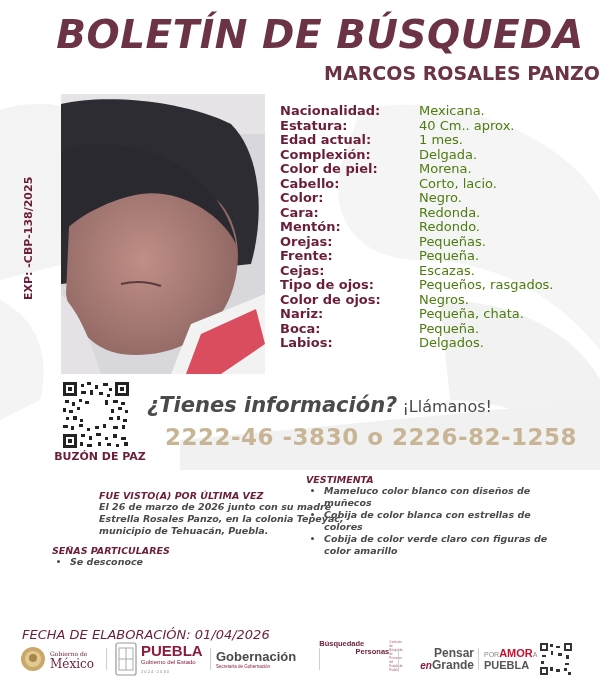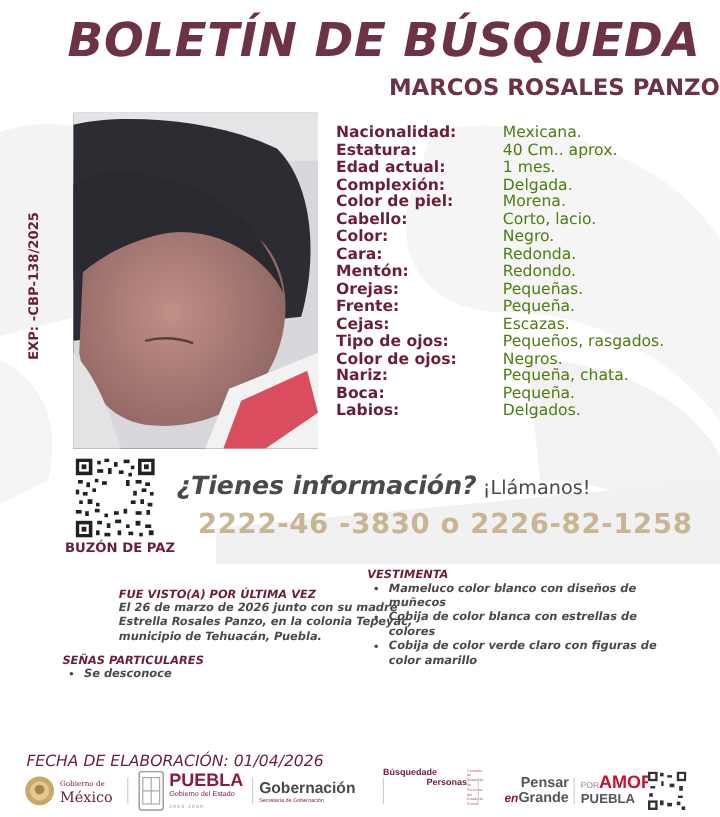--- a/index.html
+++ b/index.html
@@ -324,21 +324,21 @@
   <div class="logo" style="left:384px;width:70px;flex-direction:column;align-items:flex-end;justify-content:center;line-height:12px;">
     <div style="font-size:12px;font-weight:bold;color:#555;">Pensar</div>
     <div style="font-size:12px;font-weight:bold;color:#555;">
       <span style="font-style:italic;color:#8a1c40;font-size:10px;">en</span><span>Grande</span>
     </div>
   </div>
   <div class="sep" style="left:458px;"></div>
 
   <div class="logo" style="left:464px;width:60px;flex-direction:column;align-items:flex-start;justify-content:center;line-height:10px;">
     <div style="font-size:7px;">
-      <span style="color:#888;">POR</span><span style="color:#c8102e;font-weight:bold;font-size:15px;text-align:right;">AMOR</span><span style="color:#888;">A</span>
+      <span style="color:#888;">POR</span><span style="color:#c8102e;font-weight:bold;font-size:11px;text-align:right;">AMOR</span><span style="color:#888;">A</span>
     </div>
     <div style="font-size:11px;font-weight:bold;color:#555;">PUEBLA</div>
   </div>
 
   <svg style="position:absolute;left:520px;top:3px;" width="32" height="32" viewBox="0 0 32 32">
     <rect width="32" height="32" fill="#fff"></rect>
     <g fill="#333">
       <rect x="0" y="0" width="8" height="8"></rect>
         <rect x="2" y="2" width="4" height="4" fill="#fff"></rect>
       <rect x="24" y="0" width="8" height="8"></rect>

